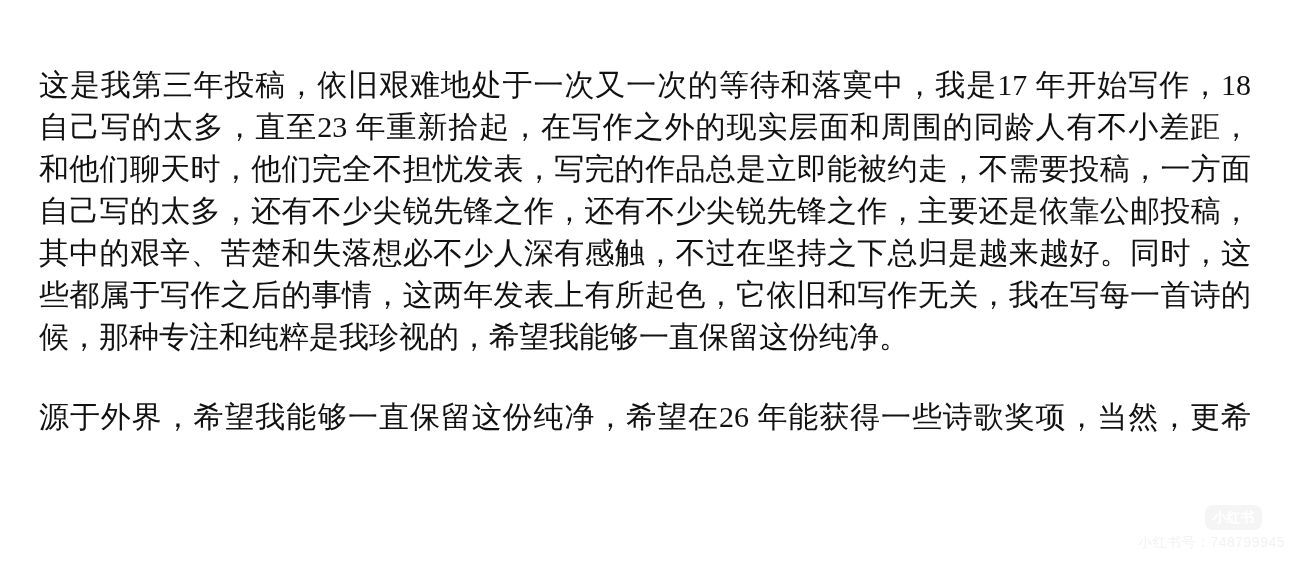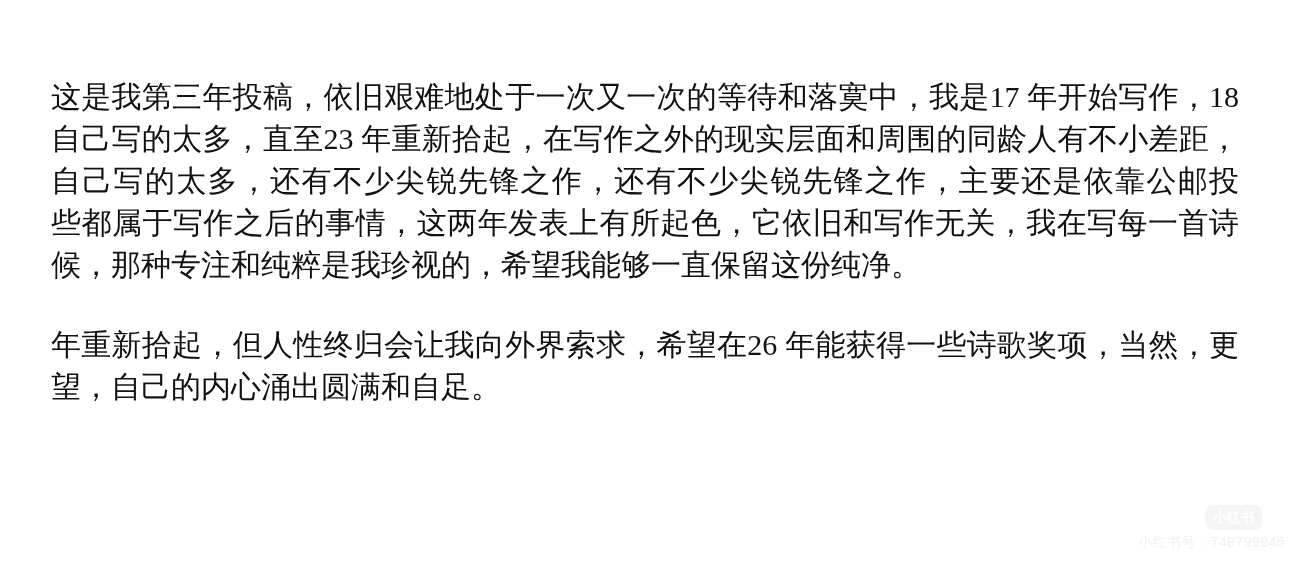--- a/index.html
+++ b/index.html
@@ -17,21 +17,21 @@
   .doc {
     position: absolute;
     left: 39px;
     top: 64px;
     width: 1212px;
     color: #111111;
     font-size: 30px;
     line-height: 42px;
   }
   .para {
-    margin: 12px;
+    margin: 0;
     padding: 0;
   }
   .para + .para {
     margin-top: 38px;
   }
   .line {
     height: 42px;
     overflow: hidden;
     text-align: justify;
     white-space: normal;
@@ -75,27 +75,28 @@
     letter-spacing: 0.5px;
   }
 </style>
 </head>
 <body>
 
 <main class="doc">
   <section class="para">
     <div class="line fill">这是我第三年投稿，依旧艰难地处于一次又一次的等待和落寞中，我是17 年开始写作，18</div>
     <div class="line fill">自己写的太多，直至23 年重新拾起，在写作之外的现实层面和周围的同龄人有不小差距，</div>
+    <div class="line fill">和他们聊天时，他们完全不担忧发表，写完的作品总是立即能被约走，不需要投稿，一方面</div>
     <div class="line fill">自己写的太多，还有不少尖锐先锋之作，还有不少尖锐先锋之作，主要还是依靠公邮投稿，这</div>
+    <div class="line fill">其中的艰辛、苦楚和失落想必不少人深有感触，不过在坚持之下总归是越来越好。同时，这</div>
     <div class="line fill">些都属于写作之后的事情，这两年发表上有所起色，它依旧和写作无关，我在写每一首诗的时</div>
     <div class="line last">候，那种专注和纯粹是我珍视的，希望我能够一直保留这份纯净。</div>
   </section>
   <section class="para">
-    <div class="line fill">年重新拾起，但人性终归会让我向外界索求，希望在26 年能获得一些诗歌奖项，当然，更希</div>
-    <div class="line last">望，自己的内心涌出圆满和自足。</div>
+    <div class="line fill">源于外界，希望我能够一直保留这份纯净，希望在26 年能获得一些诗歌奖项，当然，更希</div>
   </section>
 </main>
 
 <div class="watermark">
   <div class="wm-badge">
     <span>小红书</span>
   </div>
   <div class="wm-id">小红书号：748799945</div>
 </div>
 

